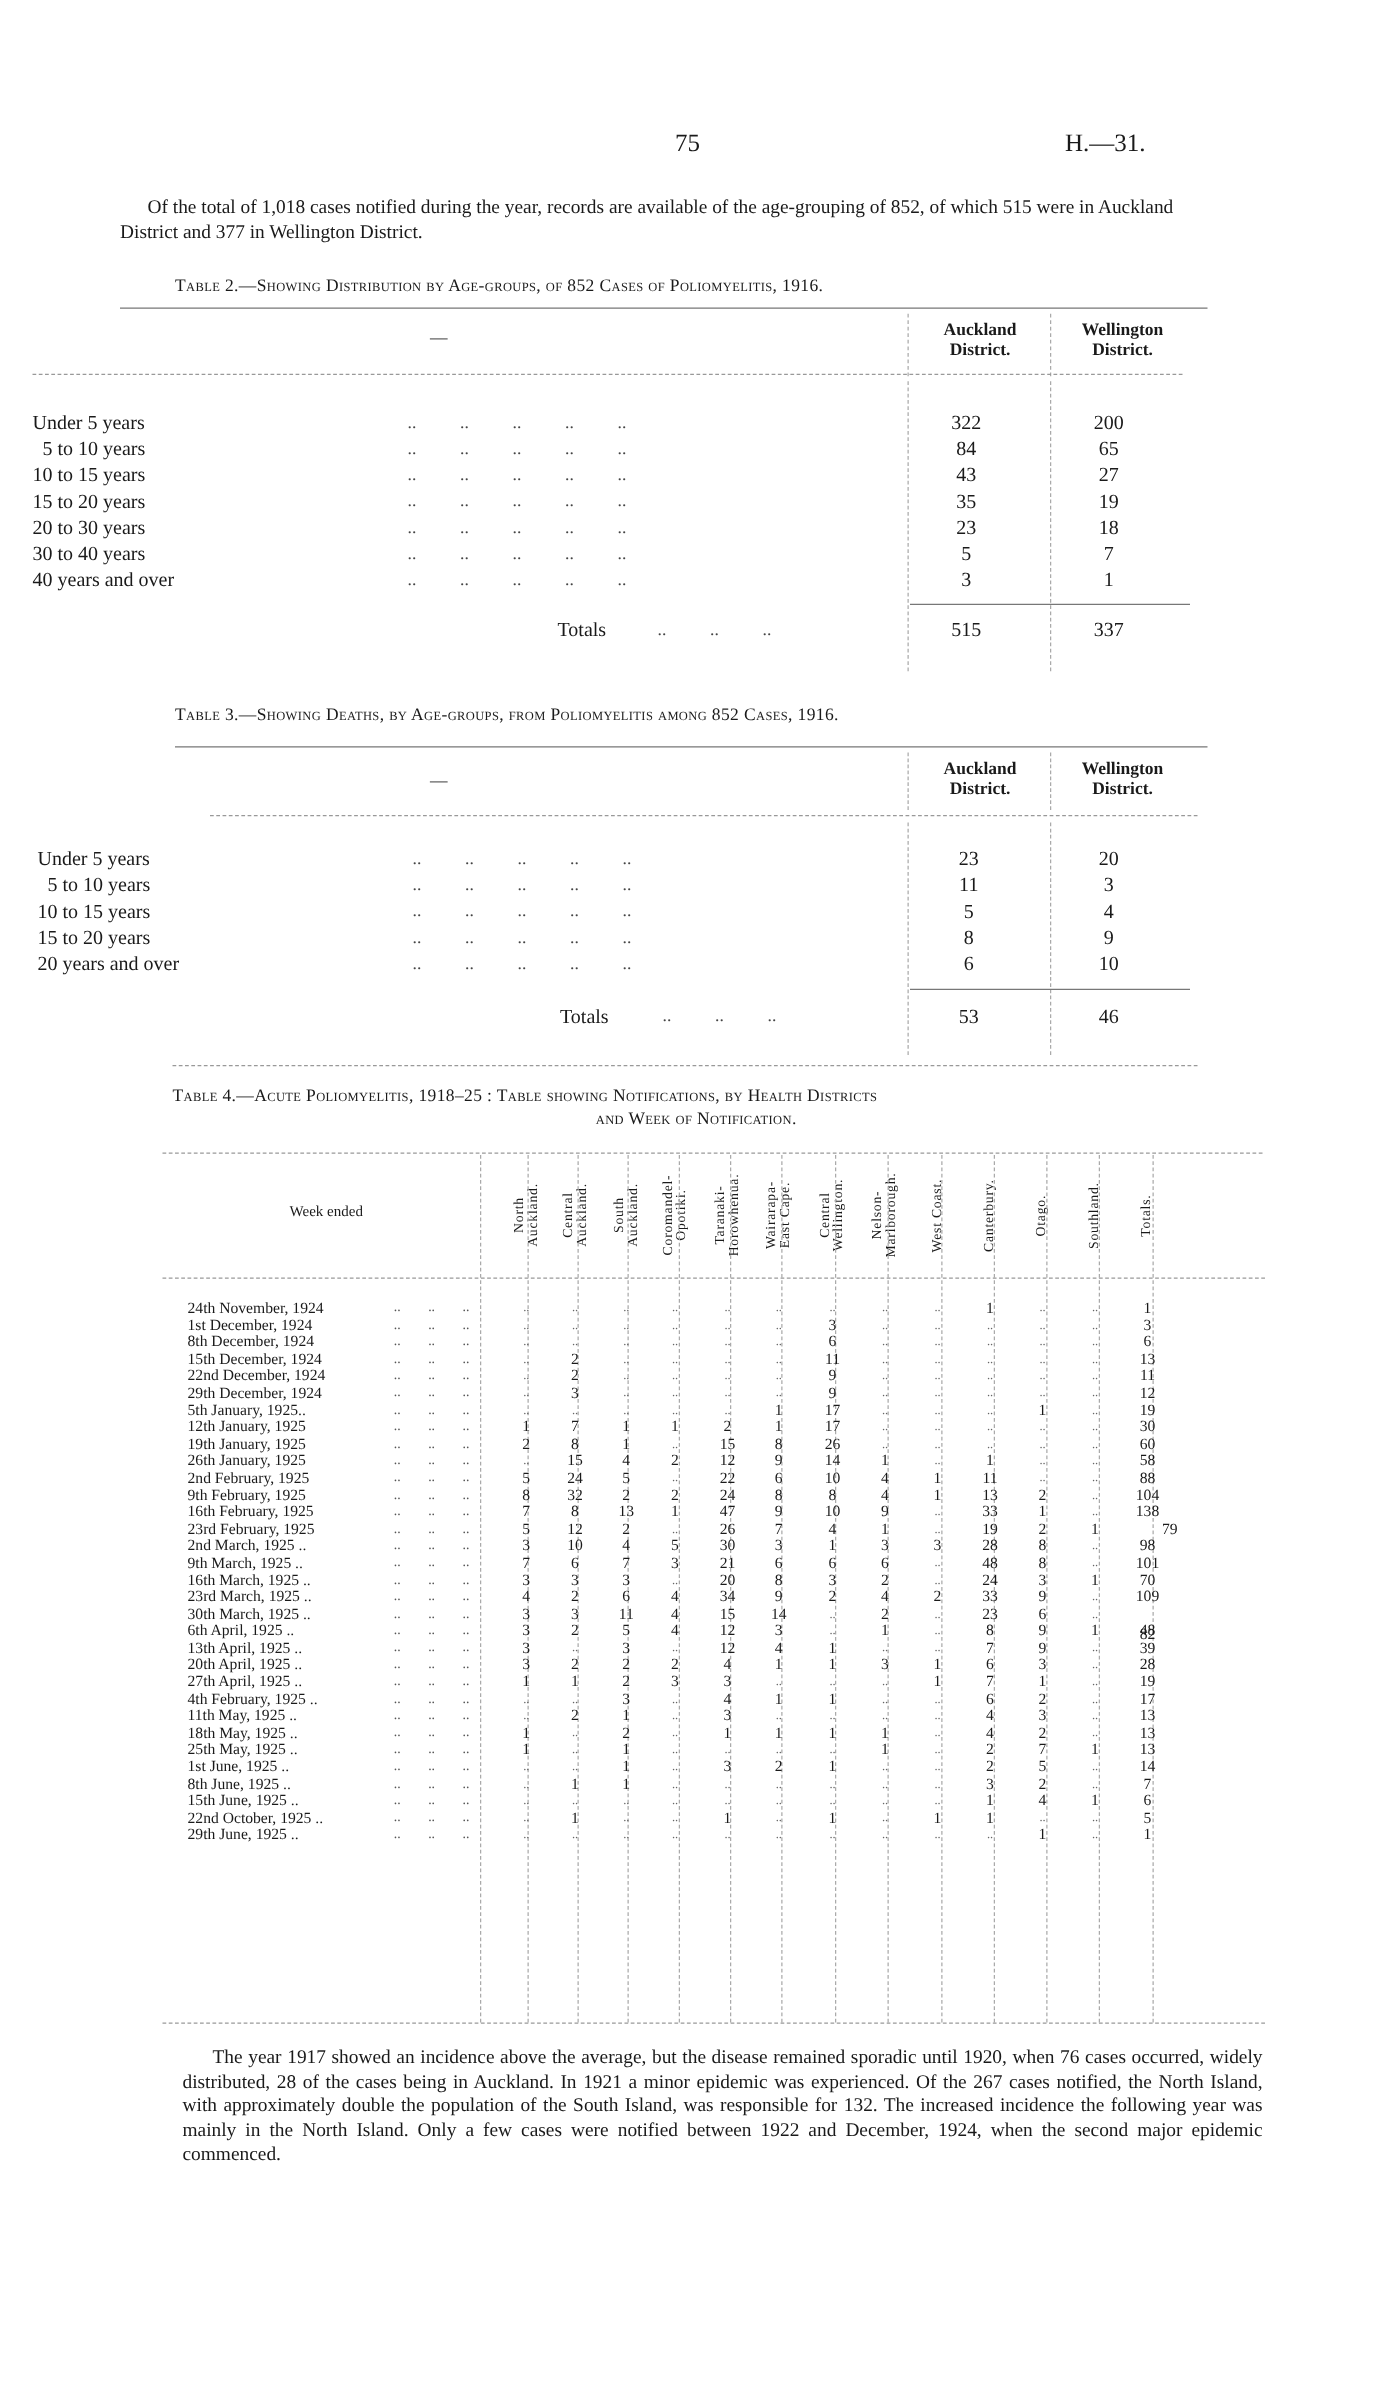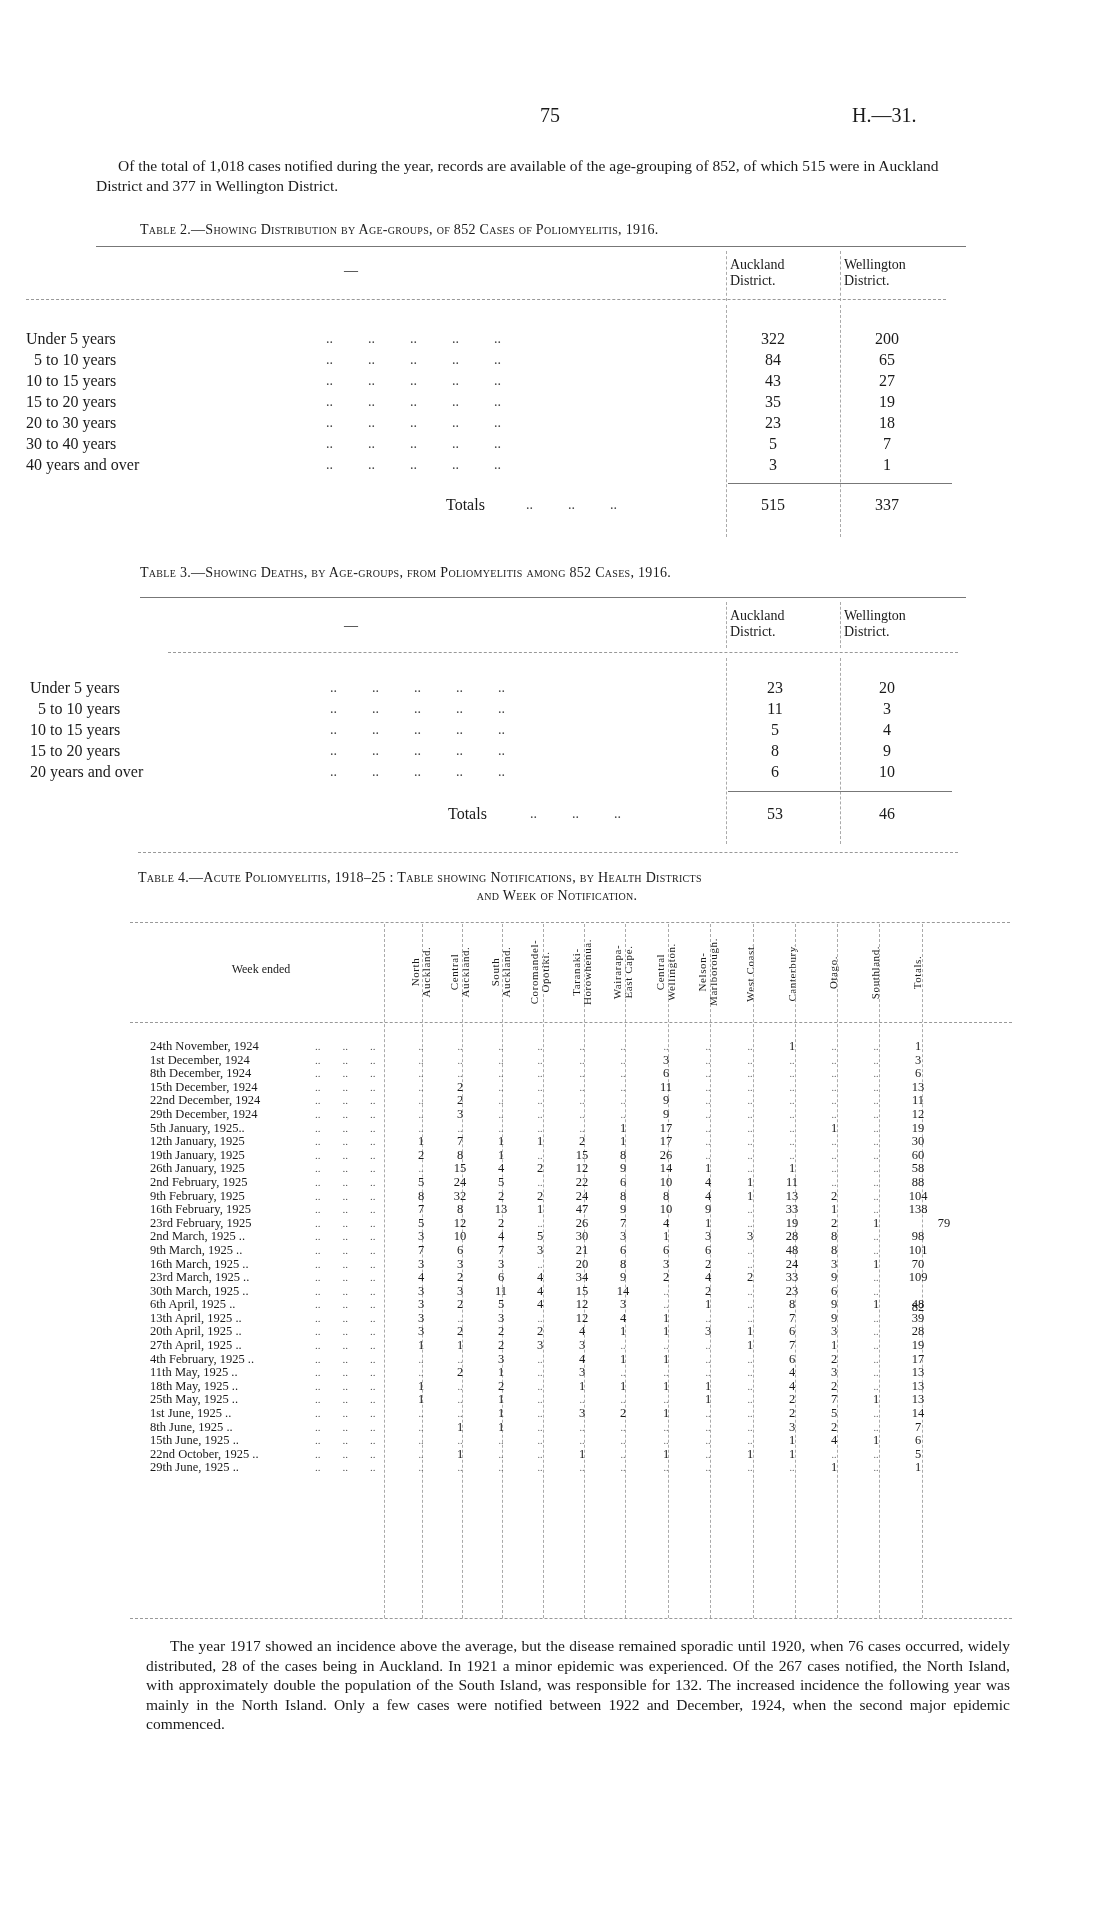--- a/index.html
+++ b/index.html
@@ -13,21 +13,21 @@
   .intro { left: 96px; top: 156px; width: 874px; font-size: 15.5px; line-height: 20px; text-indent: 22px; }
   .tcap { font-size: 14px; letter-spacing: 0.3px; white-space: nowrap; }
   .tcap .sc { font-variant: small-caps; }
   .rule { position: absolute; border-top: 1px solid #777; }
   .rule.dash { border-top: 1px dashed #999; }
   .vrule { position: absolute; border-left: 1px solid #888; }
   .vrule.dash { border-left: 1px dashed #aaa; }
 
   
   .small-table { position: absolute; left: 182px; width: 786px; }
-  .st-head { position: absolute; font-size: 14px; line-height: 16px; text-align: left; }
+  .st-head { position: absolute; font-size: 14px; line-height: 16px; text-align: center; font-weight: bold; }
   .st-dash { position: absolute; font-size: 14px; }
   .st-row { position: absolute; left: 0; height: 20px; font-size: 16px; line-height: 20px; width: 786px; }
   .st-row .lbl { position: absolute; left: 0; white-space: pre; }
   .st-row .lead { position: absolute; left: 170px; width: 360px; letter-spacing: 0; color: #444; white-space: pre; font-size: 14px; }
   .st-row .v1 { position: absolute; left: 546px; width: 90px; text-align: center; }
   .st-row .v2 { position: absolute; left: 666px; width: 90px; text-align: center; }
   .st-total .lbl { left: 240px; }
   .st-total .lead { left: 330px; width: 200px; }
 
   
@@ -489,21 +489,21 @@
         <span class="cell" style="left: 333px;">2</span>
         <span class="cell empty" style="left: 372px;">..</span>
         <span class="cell" style="left: 414px;">26</span>
         <span class="cell" style="left: 455px;">7</span>
         <span class="cell" style="left: 498px;">4</span>
         <span class="cell" style="left: 540px;">1</span>
         <span class="cell empty" style="left: 582px;">..</span>
         <span class="cell" style="left: 624px;">19</span>
         <span class="cell" style="left: 666px;">2</span>
         <span class="cell" style="left: 708px;">1</span>
-        <span class="cell" style="left: 776px;">79</span>
+        <span class="cell" style="left: 756px; text-align: right;">79</span>
       </div>
       <div class="t4-row">
         <span class="wk">2nd March, 1925  ..</span>
         <span class="lead">..        ..        ..</span>
         <span class="cell" style="left: 253px;">3</span>
         <span class="cell" style="left: 292px;">10</span>
         <span class="cell" style="left: 333px;">4</span>
         <span class="cell" style="left: 372px;">5</span>
         <span class="cell" style="left: 414px;">30</span>
         <span class="cell" style="left: 455px;">3</span>

